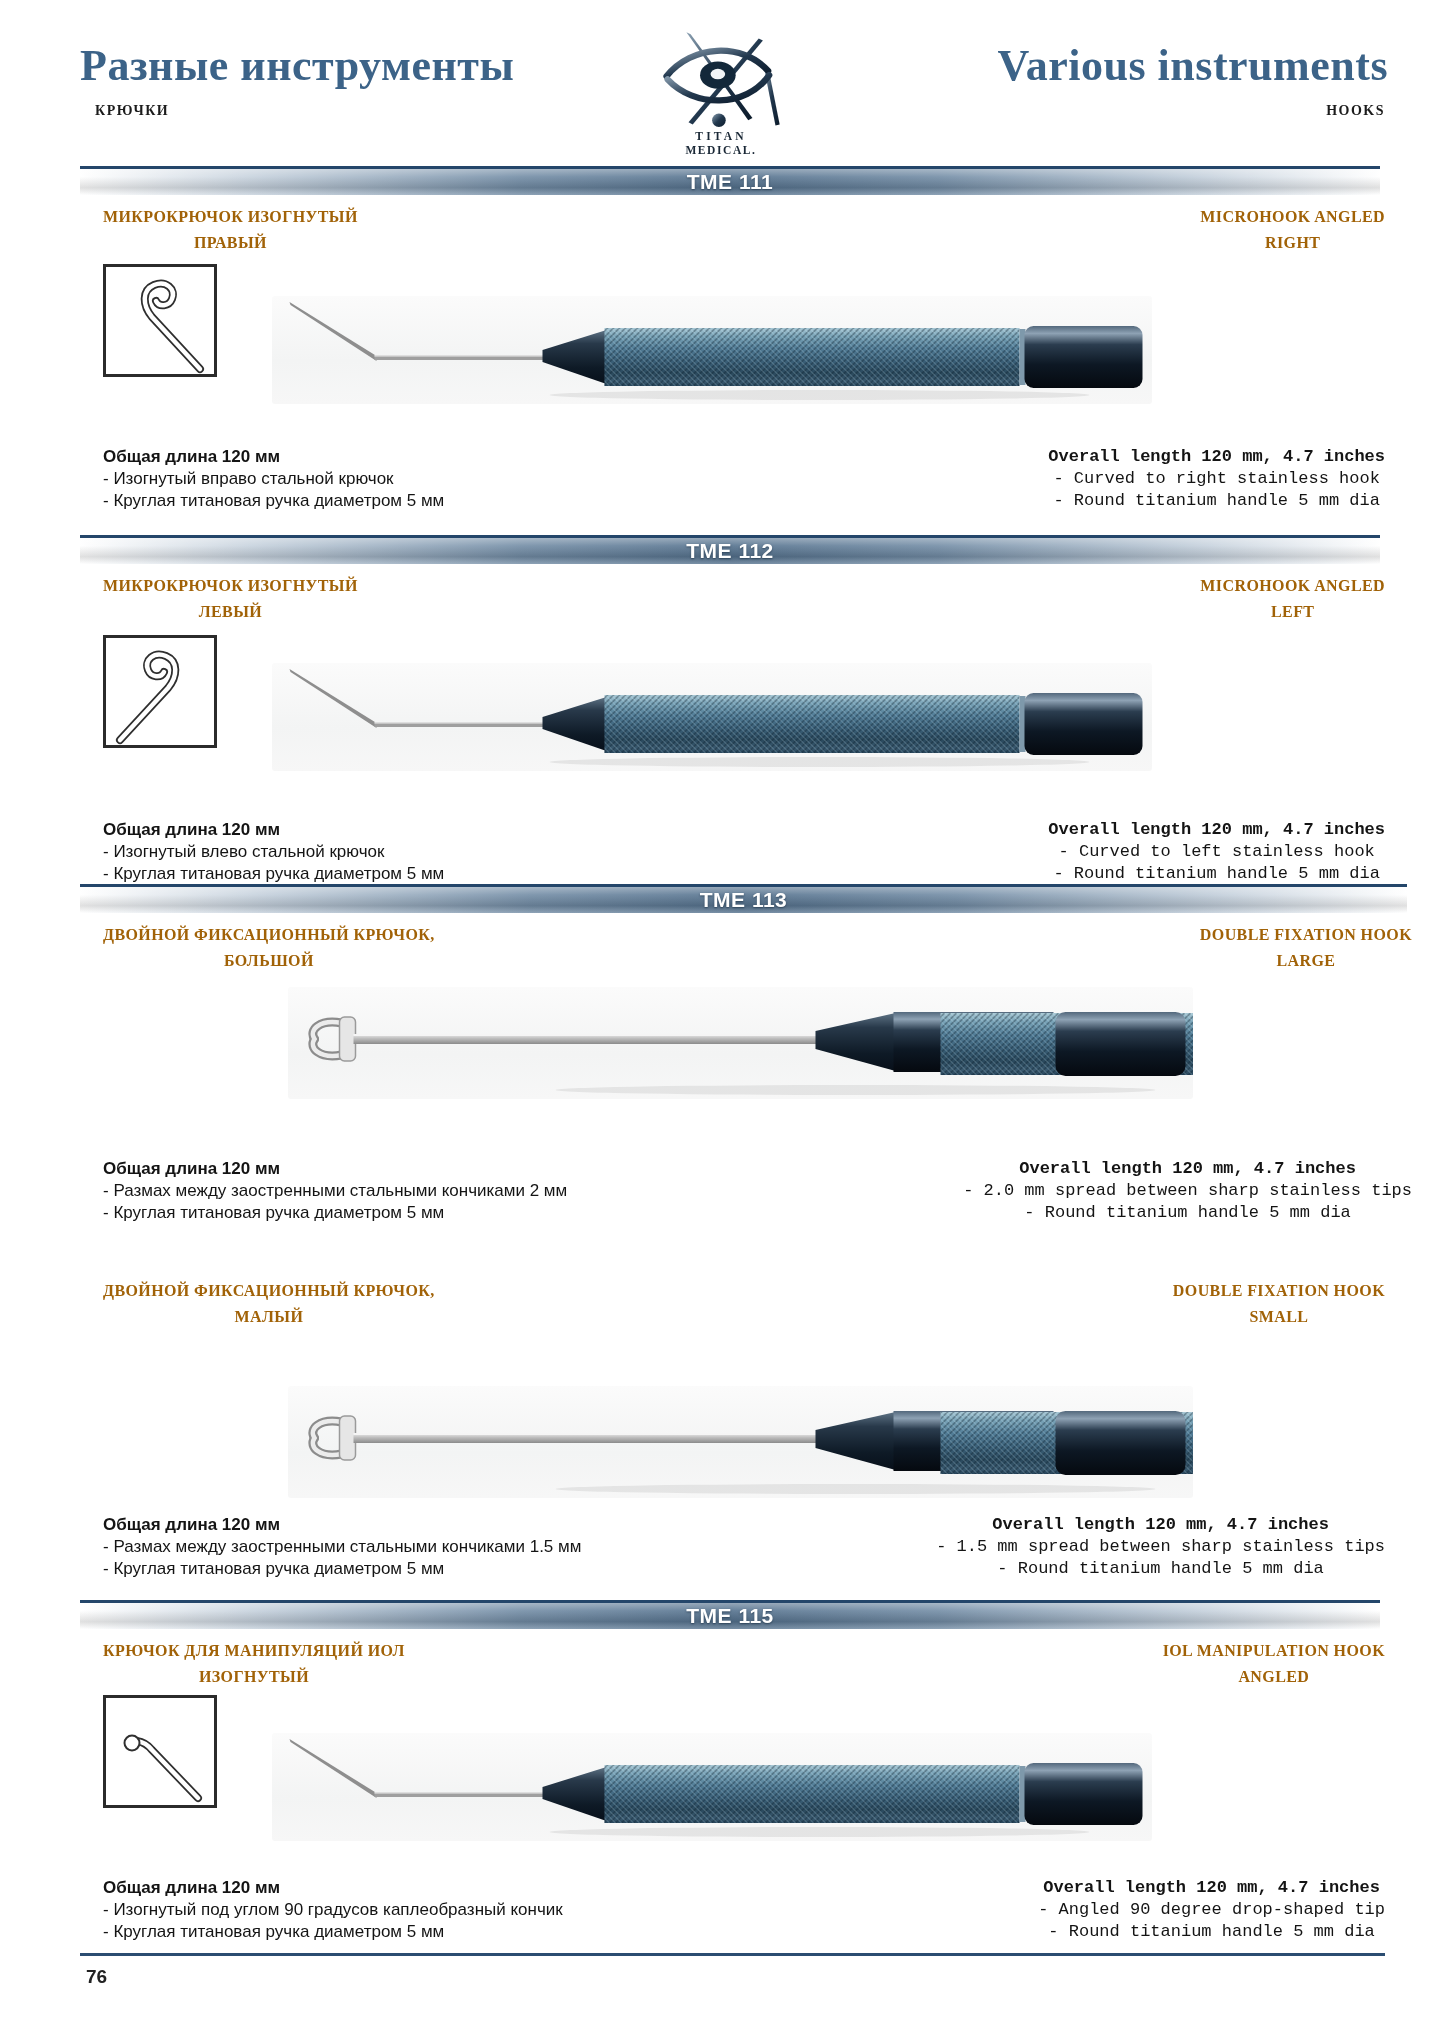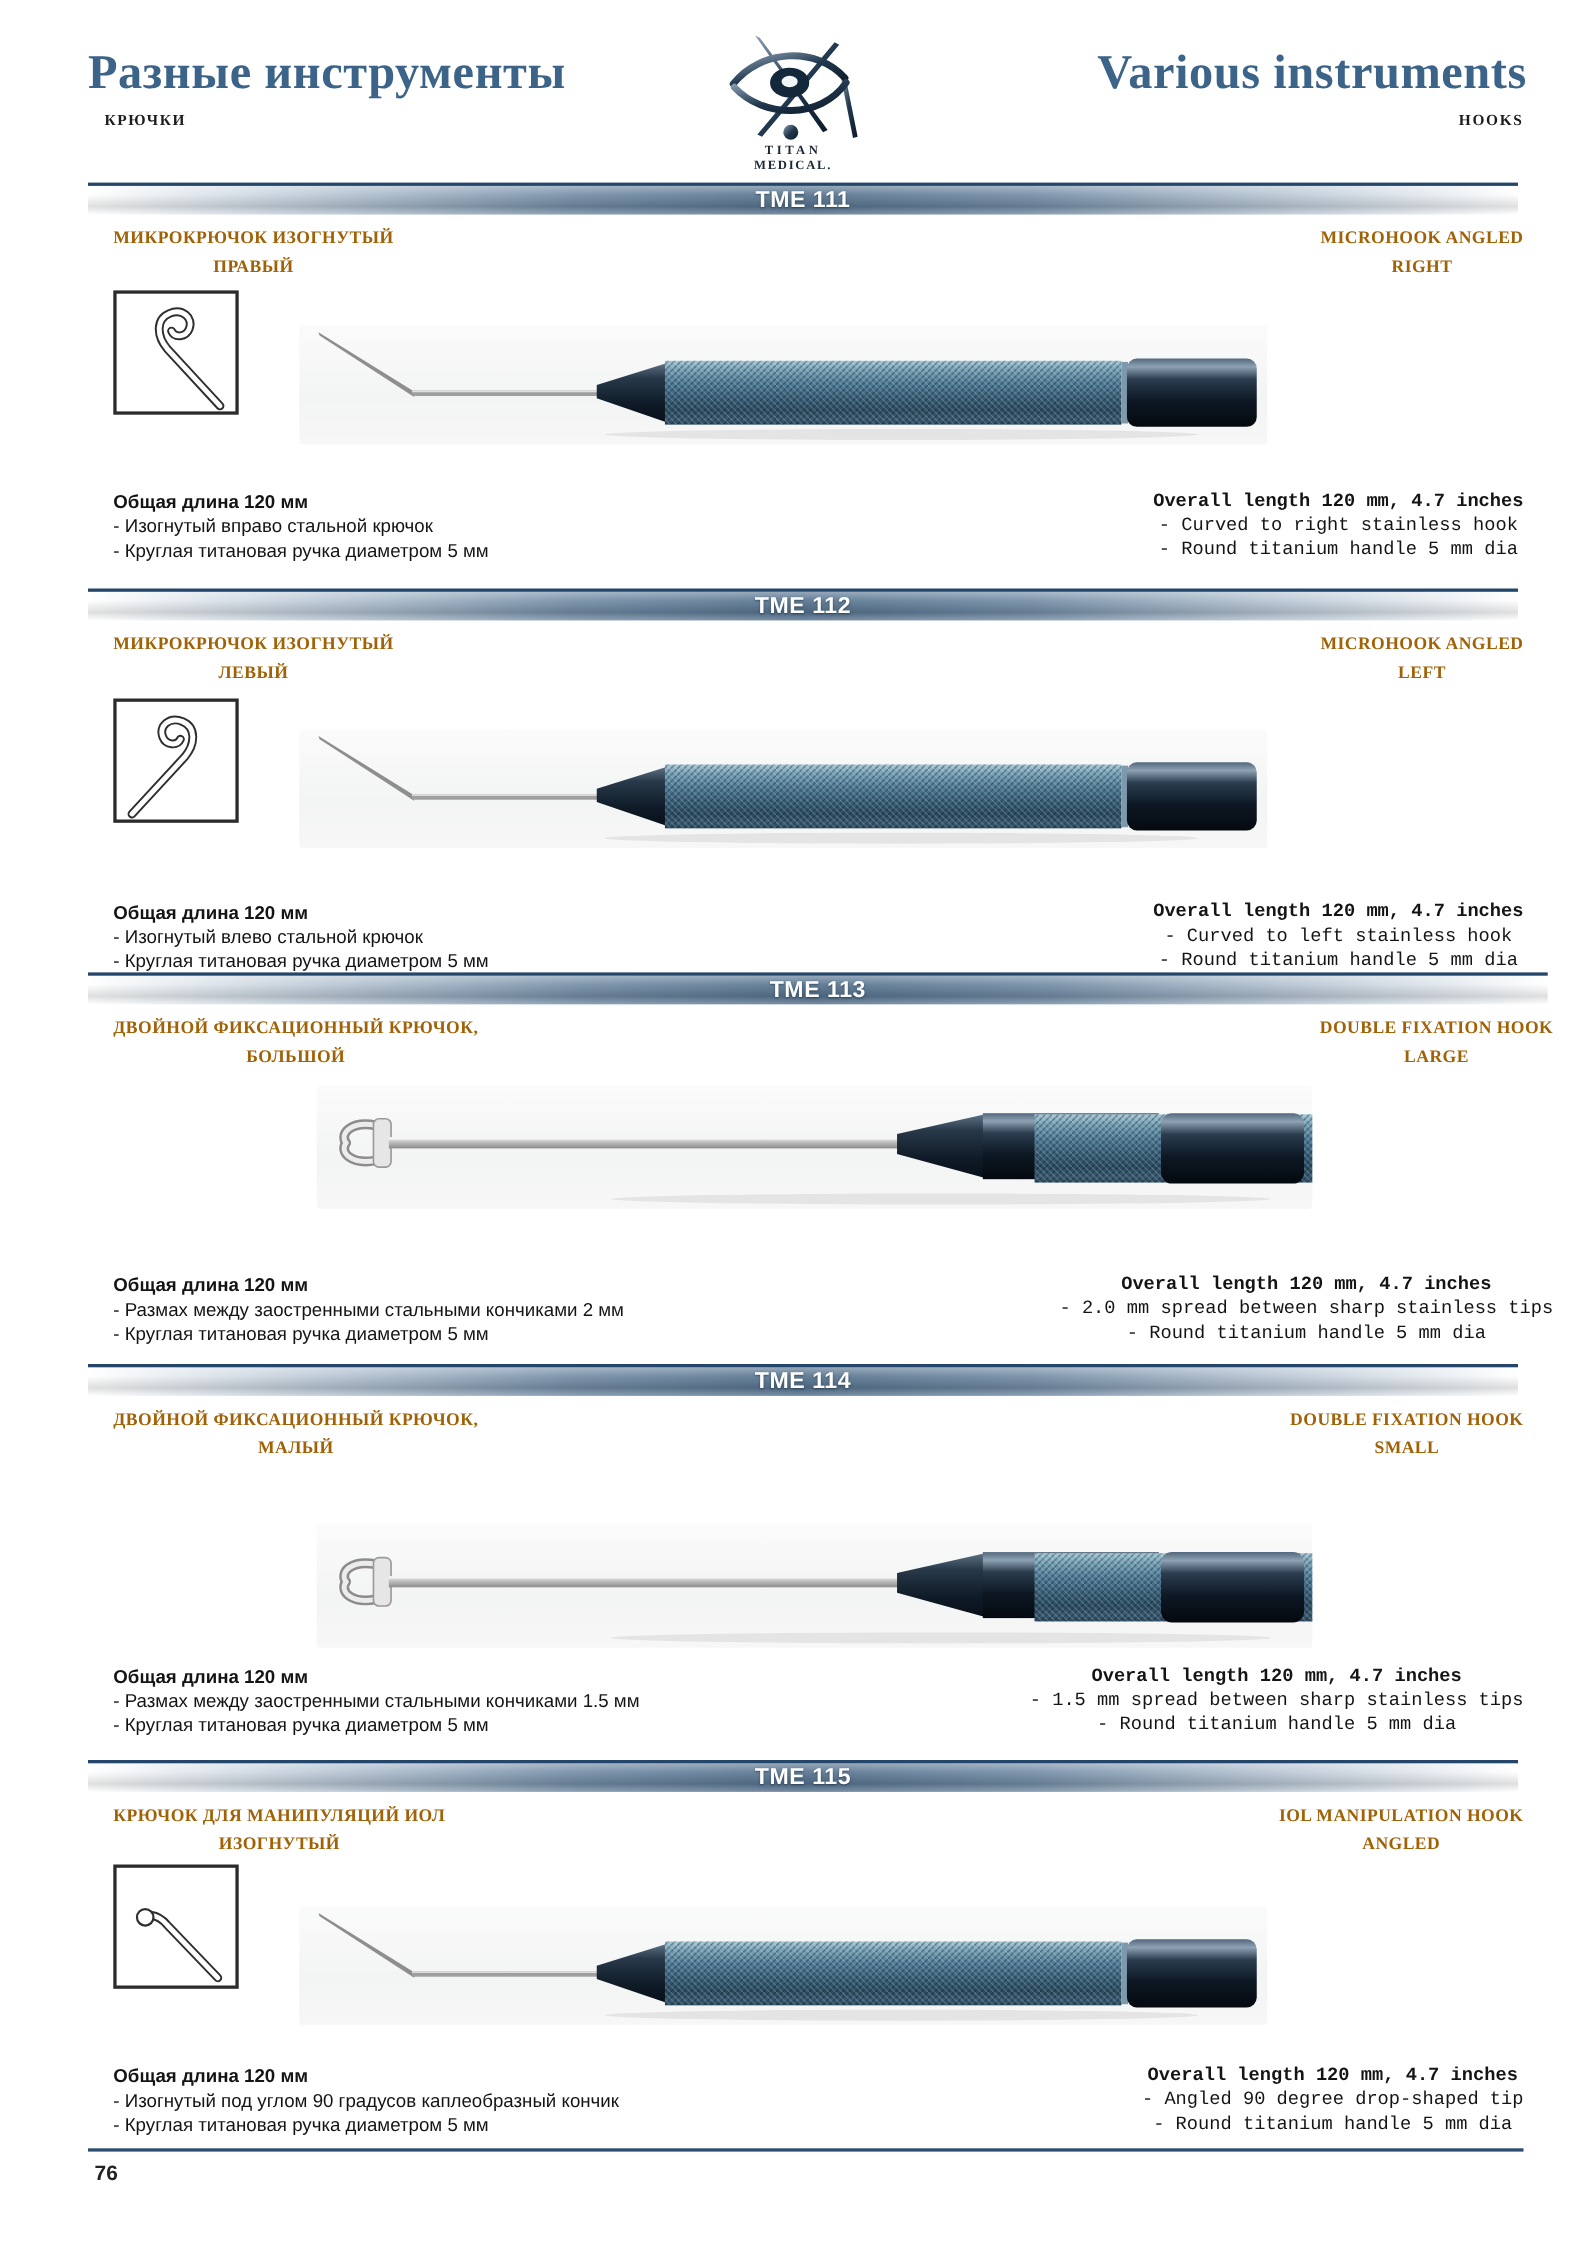--- a/index.html
+++ b/index.html
@@ -247,21 +247,20 @@
     <div>- Круглая титановая ручка диаметром 5 мм</div>
   </div>
   <div class="spec en">
     <div class="head">Overall length 120 mm, 4.7 inches</div>
     <div>- 2.0 mm spread between sharp stainless tips</div>
     <div>- Round titanium handle 5 mm dia</div>
   </div>
 </div>
 
 <div class="section sec4">
-  <div class="bar"><span>TME 114</span></div>
   <div class="tl ru">
     <div>ДВОЙНОЙ ФИКСАЦИОННЫЙ КРЮЧОК,</div>
     <div>МАЛЫЙ</div>
   </div>
   <div class="tl en">
     <div>DOUBLE FIXATION HOOK</div>
     <div>SMALL</div>
   </div>
   <div class="photo fork">
     <svg viewBox="0 0 890 112" width="905" height="112">

